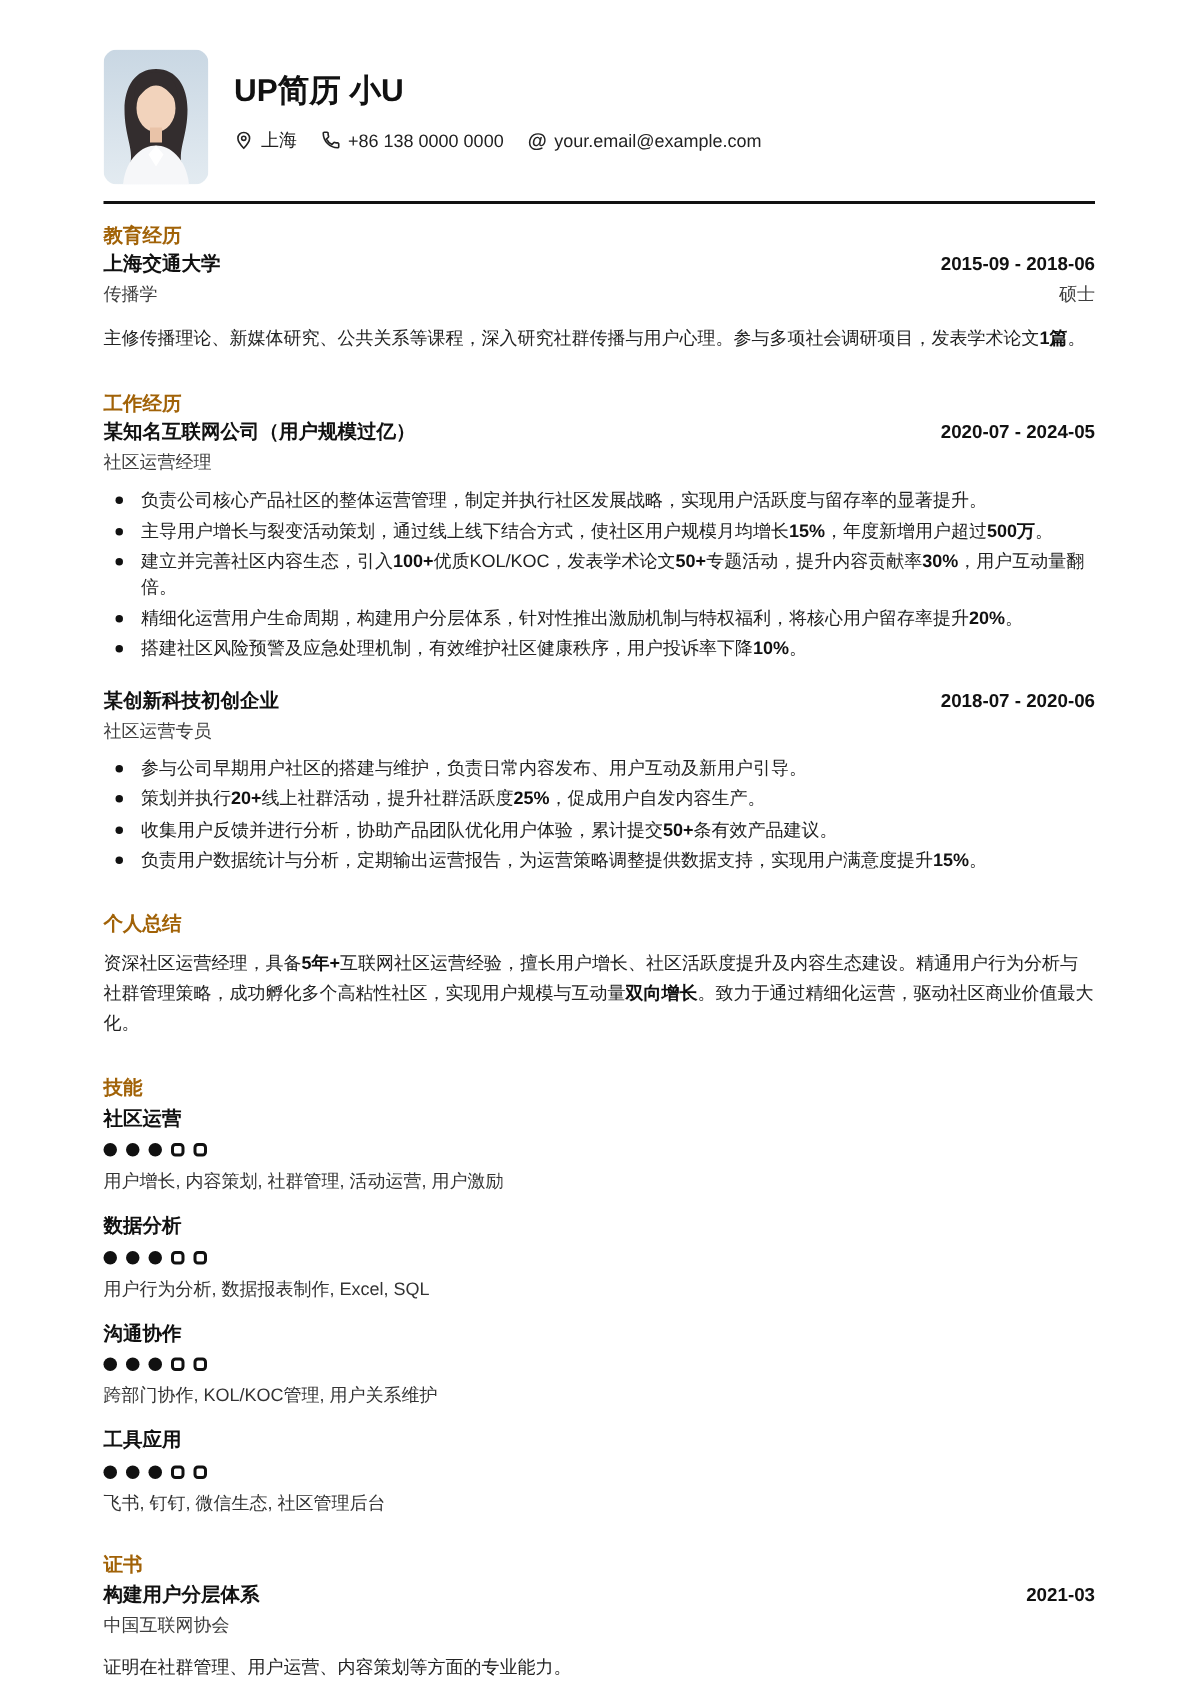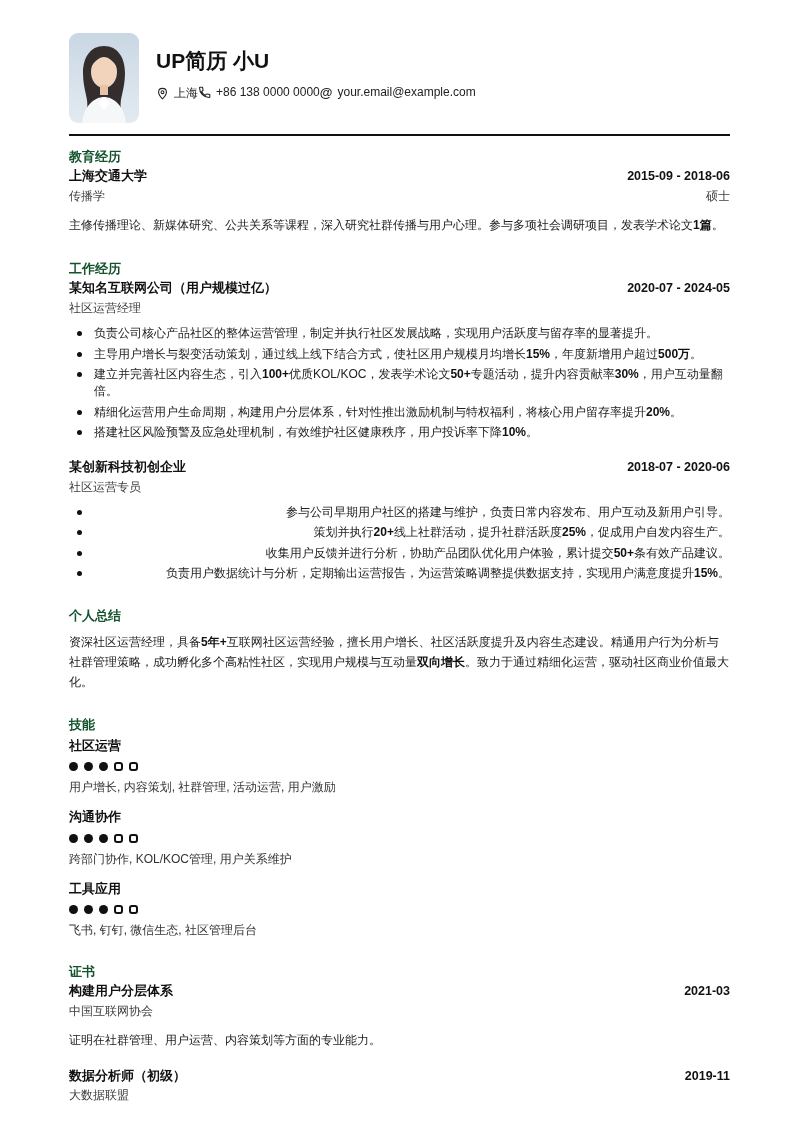--- a/index.html
+++ b/index.html
@@ -9,36 +9,36 @@
     background:#ffffff; box-sizing:border-box;
     padding:33px 33px 0 33px; color:#222; overflow:hidden;
   }
 
   
   .hdr { display:flex; gap:11px; align-items:flex-start; }
   .photo { width:70px; height:90px; border-radius:9px; overflow:hidden; flex:0 0 auto; }
   .photo svg { display:block; width:70px; height:90px; }
   .hdr-right { padding-top:16px; padding-left:6px; }
   .name { font-size:21px; font-weight:700; color:#111; margin:0 0 13px 0; line-height:1.1; }
-  .contact { display:flex; align-items:flex-start; font-size:12px; color:#222; }
+  .contact { display:flex; align-items:center; gap:16px; font-size:12px; color:#222; }
   .c-item { display:flex; align-items:center; gap:5px; color:#222; text-decoration:none; }
   .c-item .ic { display:inline-flex; width:13px; height:13px; }
   .c-item .ic svg { width:13px; height:13px; }
   .c-item .at { font-size:13px; font-weight:700; line-height:13px; }
   .c-item .txt.u { text-underline-offset:3px; text-decoration-thickness:1px; }
 
   .divider { border:none; border-top:2px solid #111; margin:11px 0 0 0; }
 
   
   .sec { margin-top:25px; }
   .sec:first-child { margin-top:13px; }
-  .sec-title { font-size:13px; font-weight:700; color:#14532d; margin:0; line-height:1.25; }
+  .sec-title { font-size:13px; font-weight:700; color:#a16207; margin:0; line-height:1.25; }
 
   .entry { margin-top:3px; }
-  .entry + .entry { margin-top:17px;text-align:right; }
+  .entry + .entry { margin-top:17px; }
   .e-head { display:flex; justify-content:space-between; align-items:baseline; }
   .e-title { font-size:13px; font-weight:700; color:#111; margin:0; line-height:1.3; }
   .e-date { font-size:12.5px; font-weight:700; color:#111; white-space:nowrap; }
   .e-sub { display:flex; justify-content:space-between; font-size:12px; color:#3d3d3d; margin-top:4px; line-height:1.3; }
   .e-desc { font-size:12px; color:#222; line-height:1.65; margin:11px 0 0 0; }
 
   ul.bullets { list-style:none; margin:9px 0 0 0; padding:0; }
   ul.bullets li { position:relative; padding-left:25px; font-size:12px; color:#222; line-height:1.45; margin-bottom:3px; }
   ul.bullets li::before { content:""; position:absolute; left:8px; top:6px; width:5px; height:5px; border-radius:50%; background:#111; }
 
@@ -178,20 +178,31 @@
             <div class="dots">
               <span class="dot filled"></span>
               <span class="dot filled"></span>
               <span class="dot filled"></span>
               <span class="dot empty"></span>
               <span class="dot empty"></span>
             </div>
             <p class="skill-kw">用户增长, 内容策划, 社群管理, 活动运营, 用户激励</p>
           </div>
           <div class="skill">
+            <h3 class="skill-name">数据分析</h3>
+            <div class="dots">
+              <span class="dot filled"></span>
+              <span class="dot filled"></span>
+              <span class="dot filled"></span>
+              <span class="dot empty"></span>
+              <span class="dot empty"></span>
+            </div>
+            <p class="skill-kw">用户行为分析, 数据报表制作, Excel, SQL</p>
+          </div>
+          <div class="skill">
             <h3 class="skill-name">沟通协作</h3>
             <div class="dots">
               <span class="dot filled"></span>
               <span class="dot filled"></span>
               <span class="dot filled"></span>
               <span class="dot empty"></span>
               <span class="dot empty"></span>
             </div>
             <p class="skill-kw">跨部门协作, KOL/KOC管理, 用户关系维护</p>
           </div>

